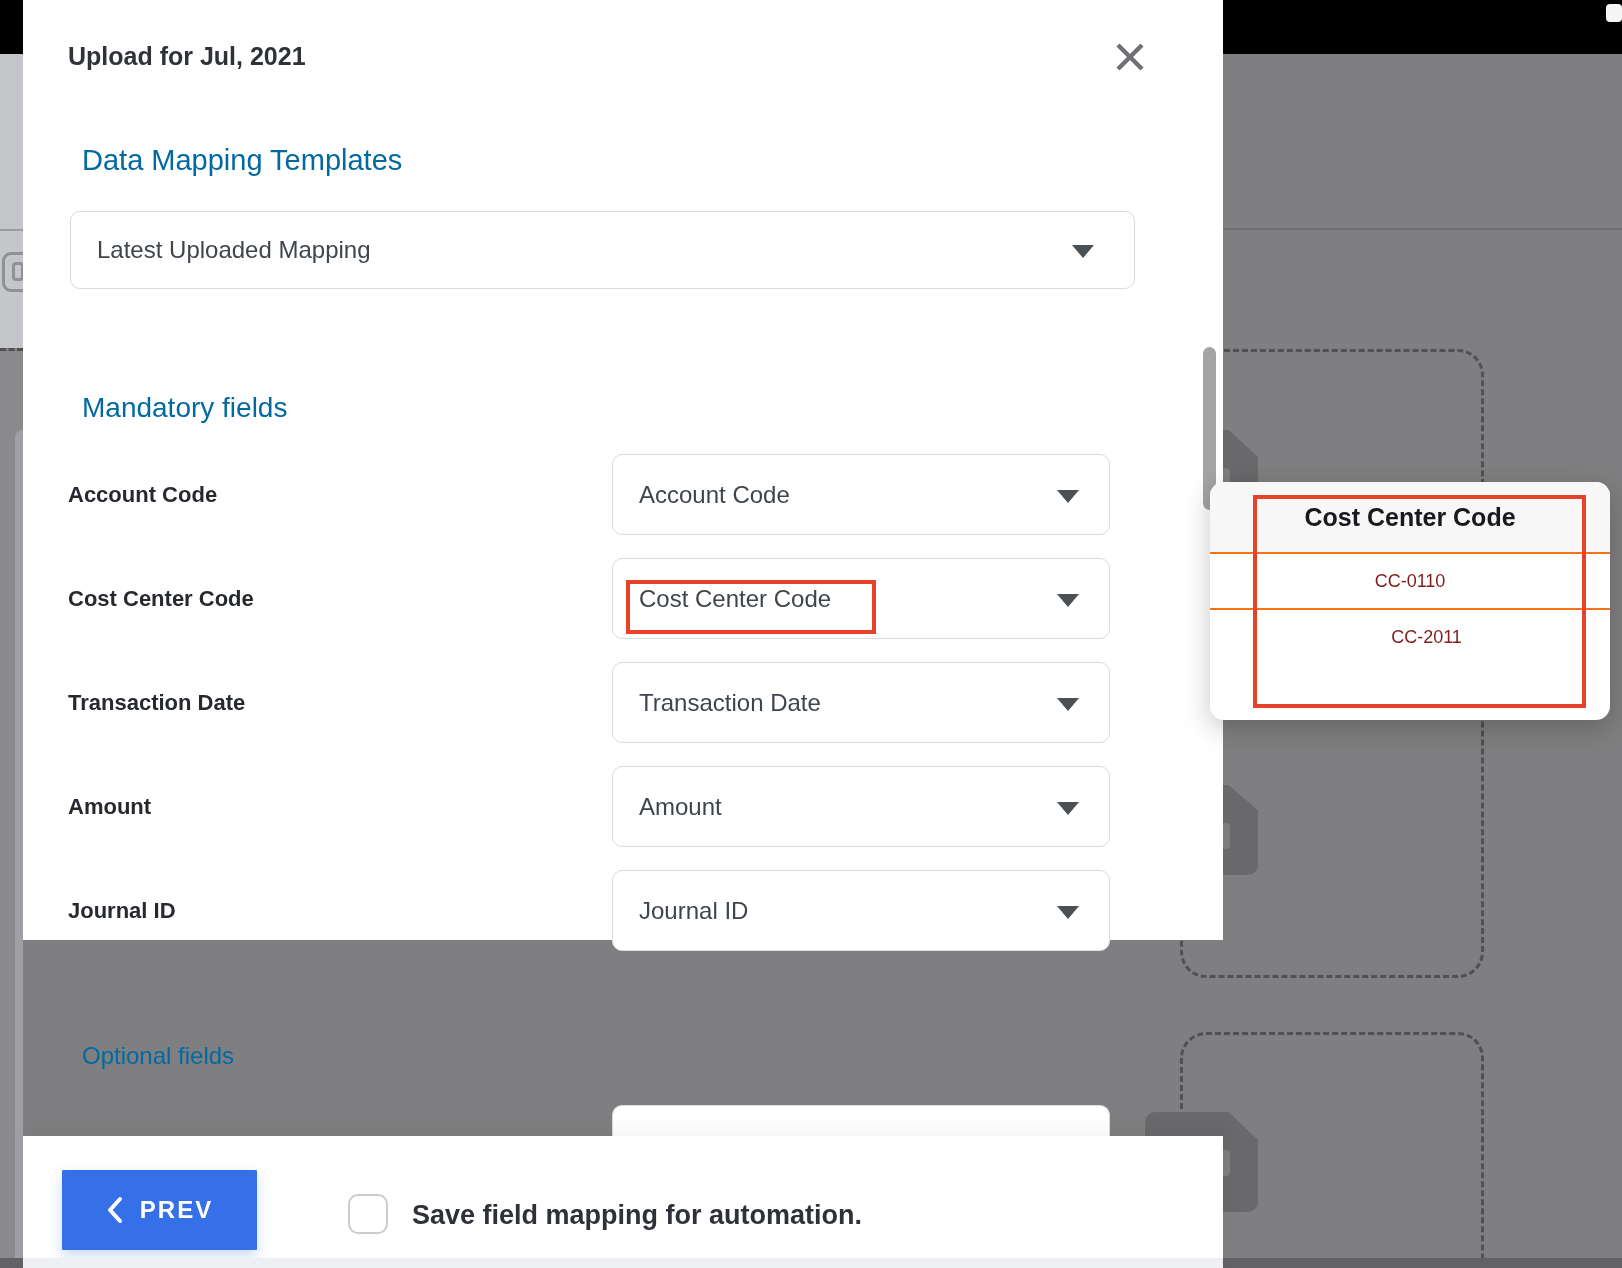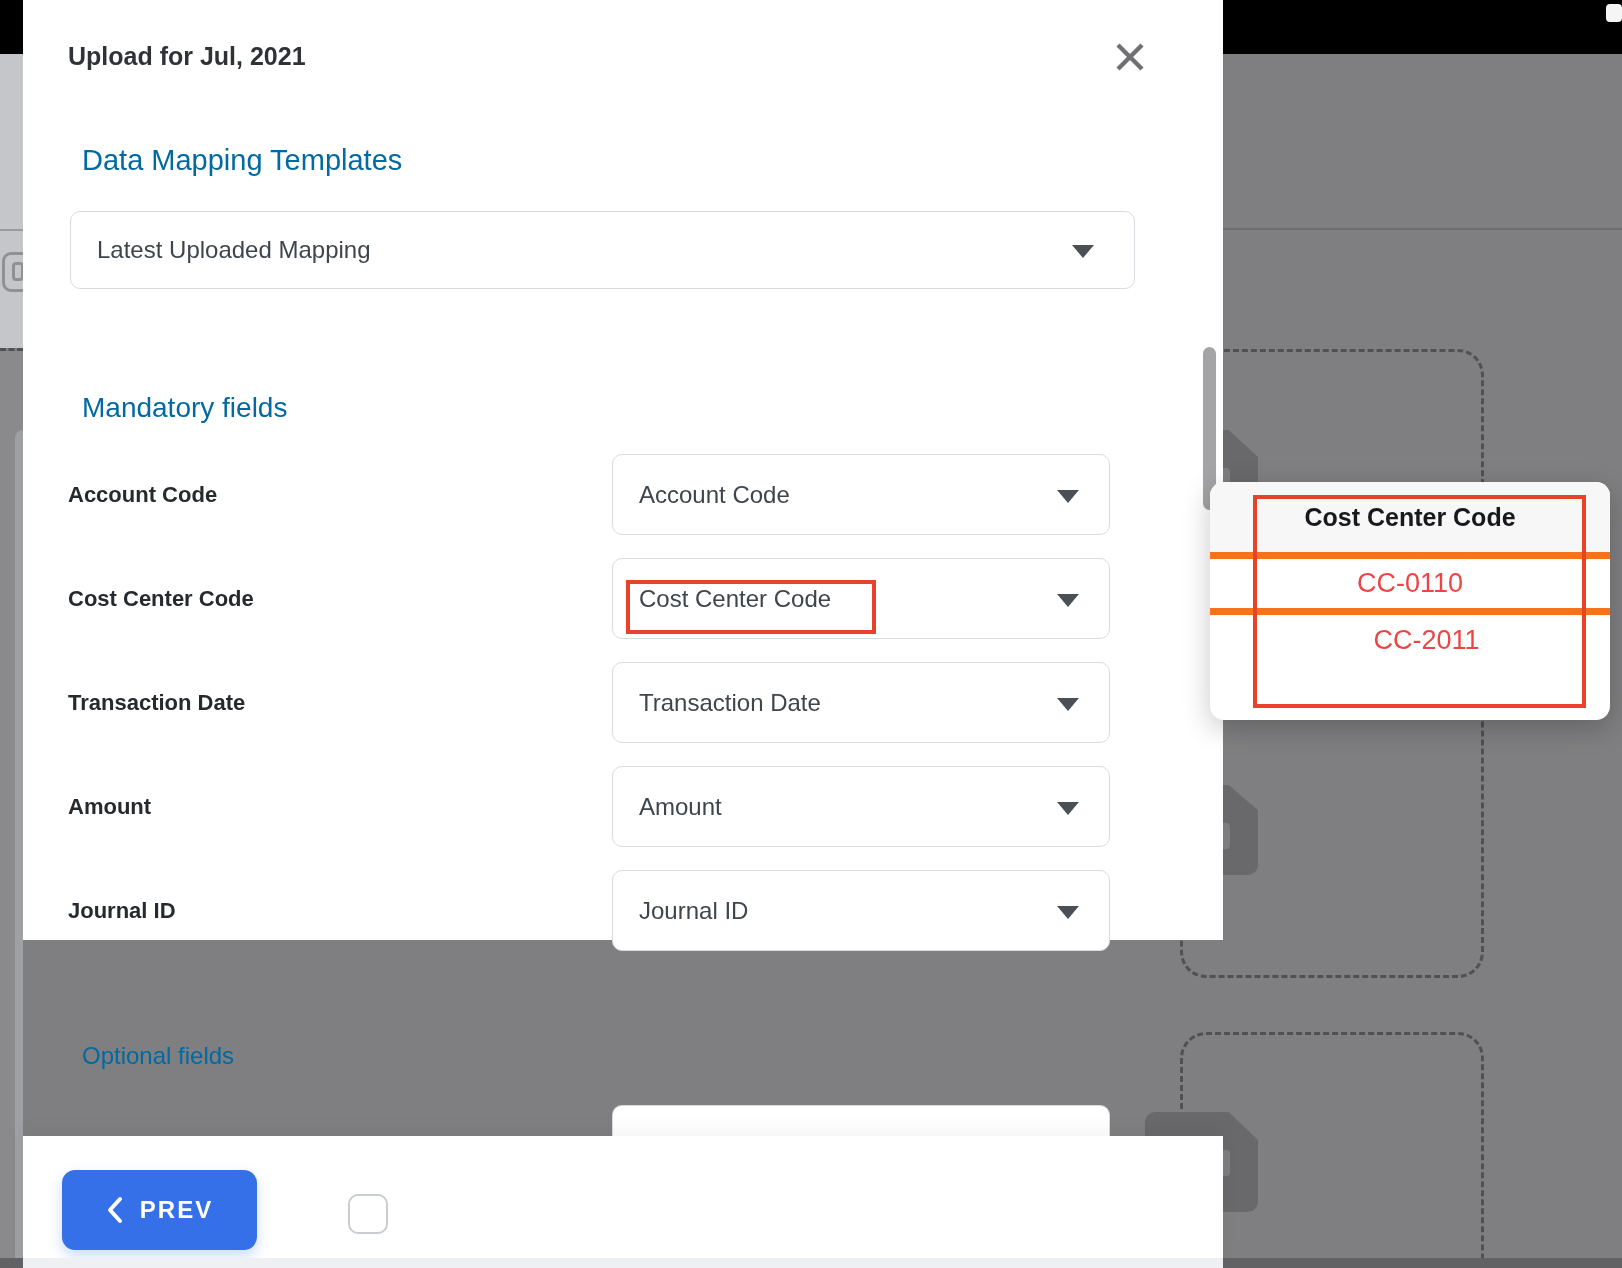--- a/index.html
+++ b/index.html
@@ -58,36 +58,36 @@
   .partial-select{left:589px;top:1105px;width:498px;height:60px;border-bottom:none;
     border-bottom-left-radius:0;border-bottom-right-radius:0;z-index:1;}
 
   .scroll-thumb{position:absolute;left:1180px;top:347px;width:13px;height:163px;border-radius:7px;background:#a4a4a7;}
 
   
   .footer{position:absolute;left:0;top:1136px;width:1200px;height:132px;background:#fff;z-index:5;
     box-shadow:0 -8px 16px rgba(0,0,0,0.04);}
   .btn{position:absolute;display:flex;align-items:center;justify-content:center;gap:16px;
     background:#3570e8;color:#fff;font-weight:700;font-size:24px;letter-spacing:2px;
-    border:none;border-radius:13px;cursor:pointer;font-family:"Liberation Sans",sans-serif;
+    border:none;border-radius:1px;cursor:pointer;font-family:"Liberation Sans",sans-serif;
     box-shadow:0 6px 14px rgba(53,112,232,0.25);}
   .btn-prev{left:39px;top:34px;width:195px;height:80px;}
   .btn-finish{left:947px;top:34px;width:213px;height:82px;}
   .checkbox{position:absolute;left:325px;top:58px;width:40px;height:40px;border:2.5px solid #c9cdd2;border-radius:10px;background:#fff;cursor:pointer;}
   .checkbox-label{position:absolute;left:389px;top:40px;height:78px;display:flex;align-items:center;
     font-size:27px;font-weight:700;color:#2e3237;}
   .footer-bottom-strip{position:absolute;left:0;bottom:0;width:1200px;height:10px;background:#eef0f3;}
 
   
   .popover{position:absolute;left:1210px;top:482px;width:400px;height:238px;background:#fff;border-radius:14px;
     box-shadow:0 8px 28px rgba(0,0,0,0.22);z-index:30;overflow:hidden;}
   .popover-header{height:70px;background:#f7f7f8;display:flex;align-items:center;justify-content:center;
     font-size:25px;font-weight:700;color:#17191c;}
-  .popover-row{height:56px;border-top:7px solid #f97316;display:flex;align-items:center;justify-content:center;
-    font-size:27px;color:#ef4444;}
+  .popover-row{height:56px;border-top:2px solid #f97316;display:flex;align-items:center;justify-content:center;
+    font-size:18px;color:#7f1d1d;}
   .popover-redbox{position:absolute;left:43px;top:13px;width:333px;height:213px;border:4px solid #e8432a;}
 </style>
 </head>
 <body>
 
 <div class="screen">
 
   <div class="top-black-bar"></div>
   <div class="mini-window-btn"></div>
   <div class="bg-right"></div>
@@ -187,20 +187,21 @@
 
     <div class="footer">
       <button class="btn btn-prev">
         <svg width="18" height="28" viewBox="0 0 18 28">
           <polyline points="14,3 4,14 14,25" fill="none" stroke="#fff" stroke-width="4" stroke-linecap="round" stroke-linejoin="round"></polyline>
         </svg>
         <span>PREV</span>
       </button>
 
       <div class="checkbox"></div>
+      <div class="checkbox-label">Save field mapping for automation.</div>
 
 
       <div class="footer-bottom-strip"></div>
     </div>
   </div>
 
   <div class="popover">
     <div class="popover-header">Cost Center Code</div>
     <div class="popover-row">CC-0110</div>
     <div class="popover-row" style="height:57px;padding-left:33px;">CC-2011</div>

